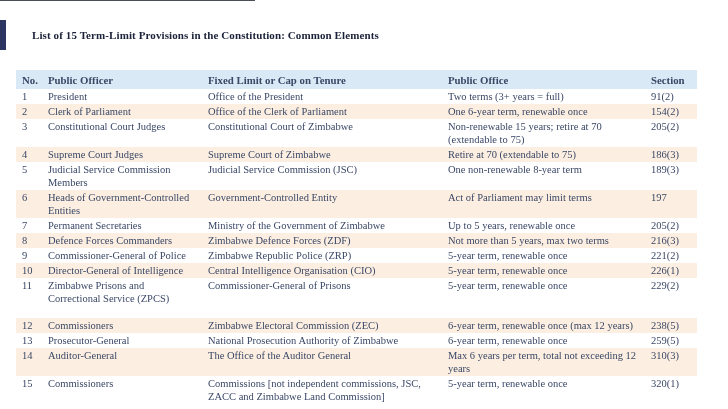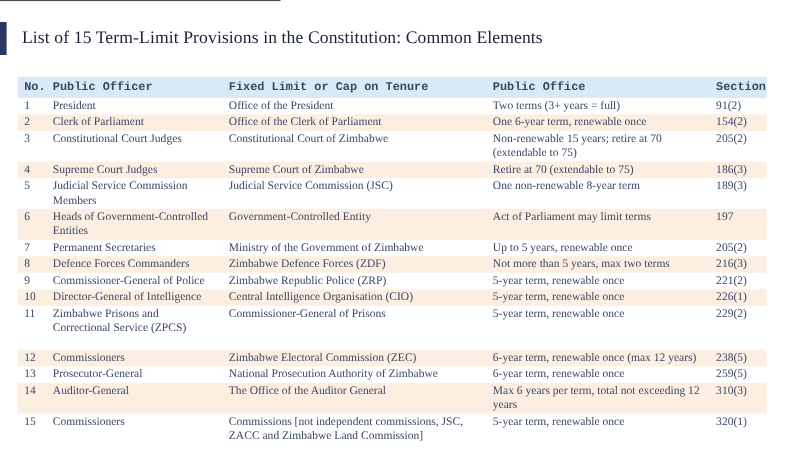--- a/index.html
+++ b/index.html
@@ -24,43 +24,42 @@
     position: absolute; left: 0; top: 20px;
     display: flex; align-items: center; height: 30px;
   }
   .accent-bar {
     flex: none;
     width: 6px; height: 30px;
     background: var(--accent-bar, #2d3662);
     margin-right: 10px;
   }
   h1.title {
-    margin: 4px;
-    font-size: 16px;
-    font-weight: 400;
+    margin: 16px;
+    font-size: 11px;
+    font-weight: 700;
     color: var(--title-text, #1a2138);
     white-space: nowrap;
     letter-spacing: 0.1px;
   }
   .table {
     position: absolute; left: 16px; top: 70px;
     width: 681px;
     color: var(--text-color, #3a4766);
   }
   .grid-cols {
     display: grid;
     grid-template-columns: 26px 160px 240px 209px 46px;
   }
   .thead {
     background: var(--header-bg, #d9eaf6);
     height: 19px;
     align-items: center;
     font-weight: 700;
     font-size: 10.8px;
-    font-family: Liberation Mono, monospace;
   }
   .row {
     font-size: 10.5px;
     line-height: 13px;
     padding: 1px 0;
   }
   .row.shaded { background: var(--shaded-row-bg, #fcefe1); }
   .row-spacer { height: 12px; }
   .cell { box-sizing: border-box; }
   .c-no, .c-officer, .c-office, .c-limit { padding-left: 6px; padding-right: 6px; }

